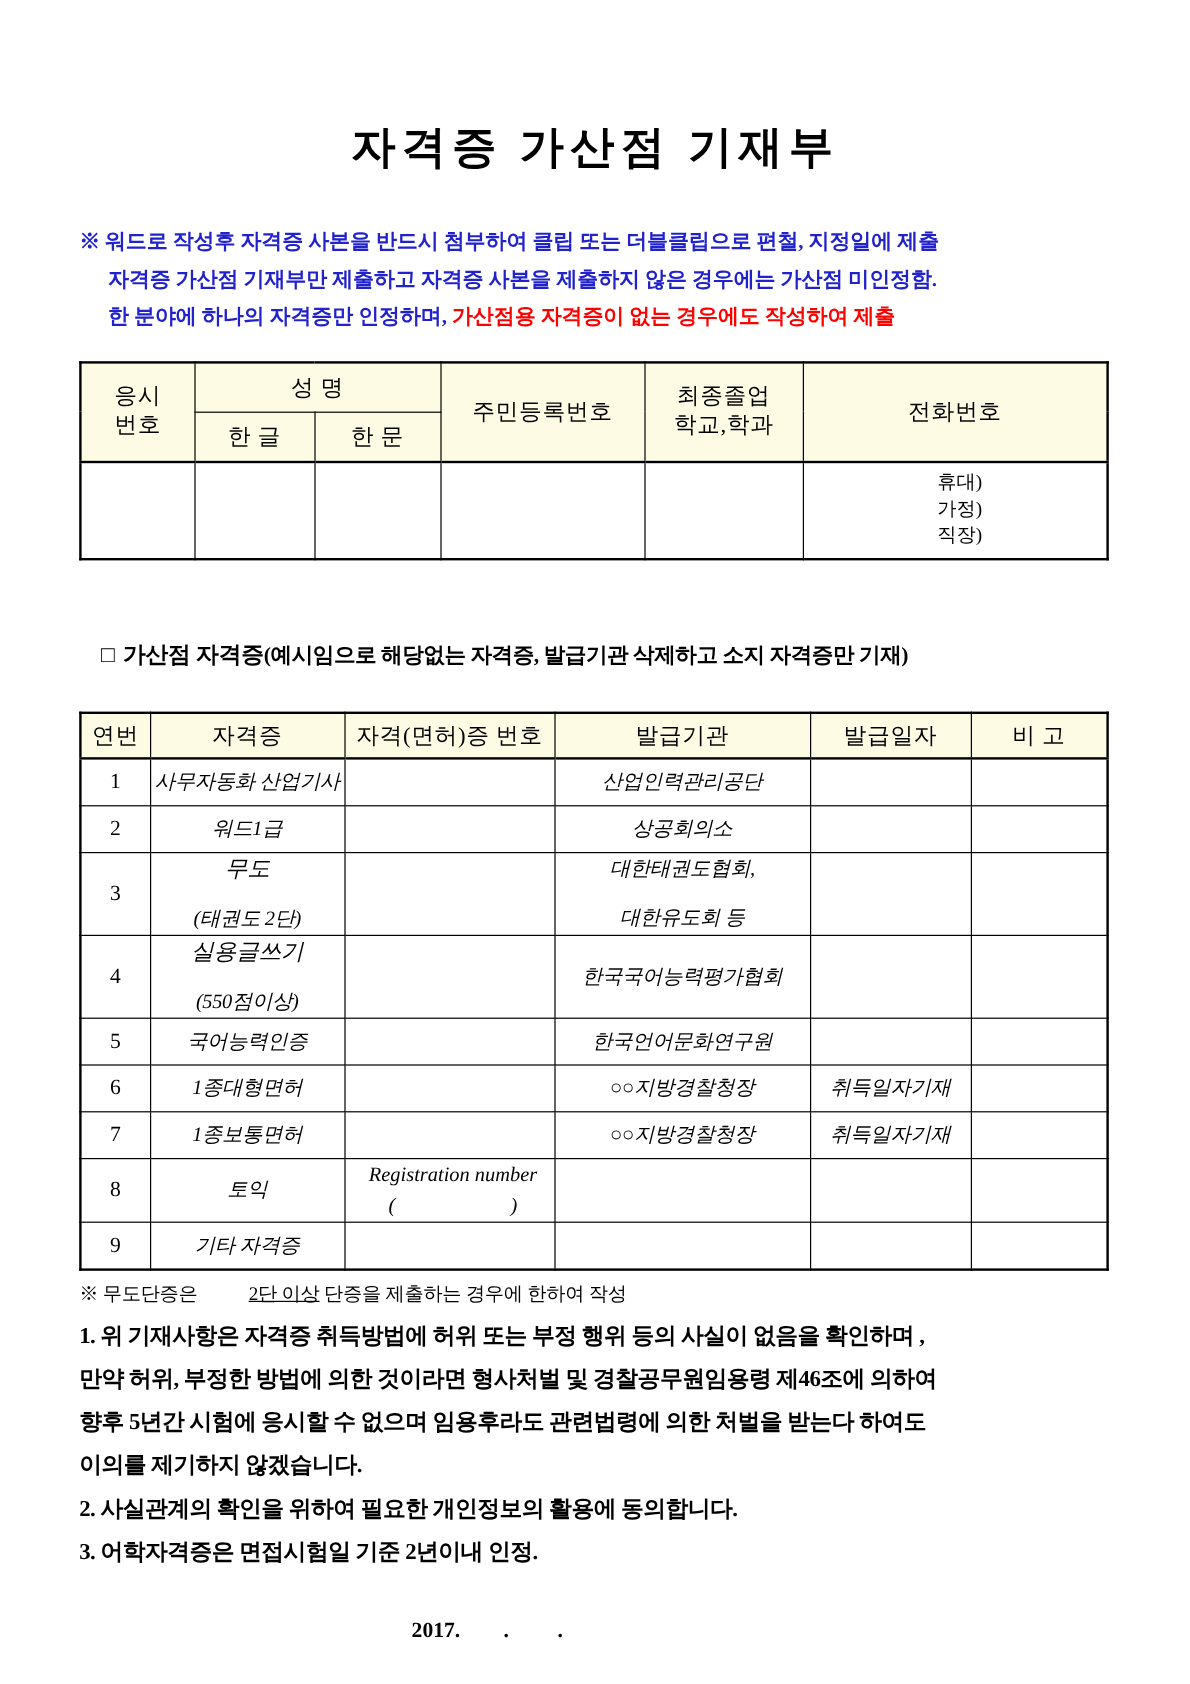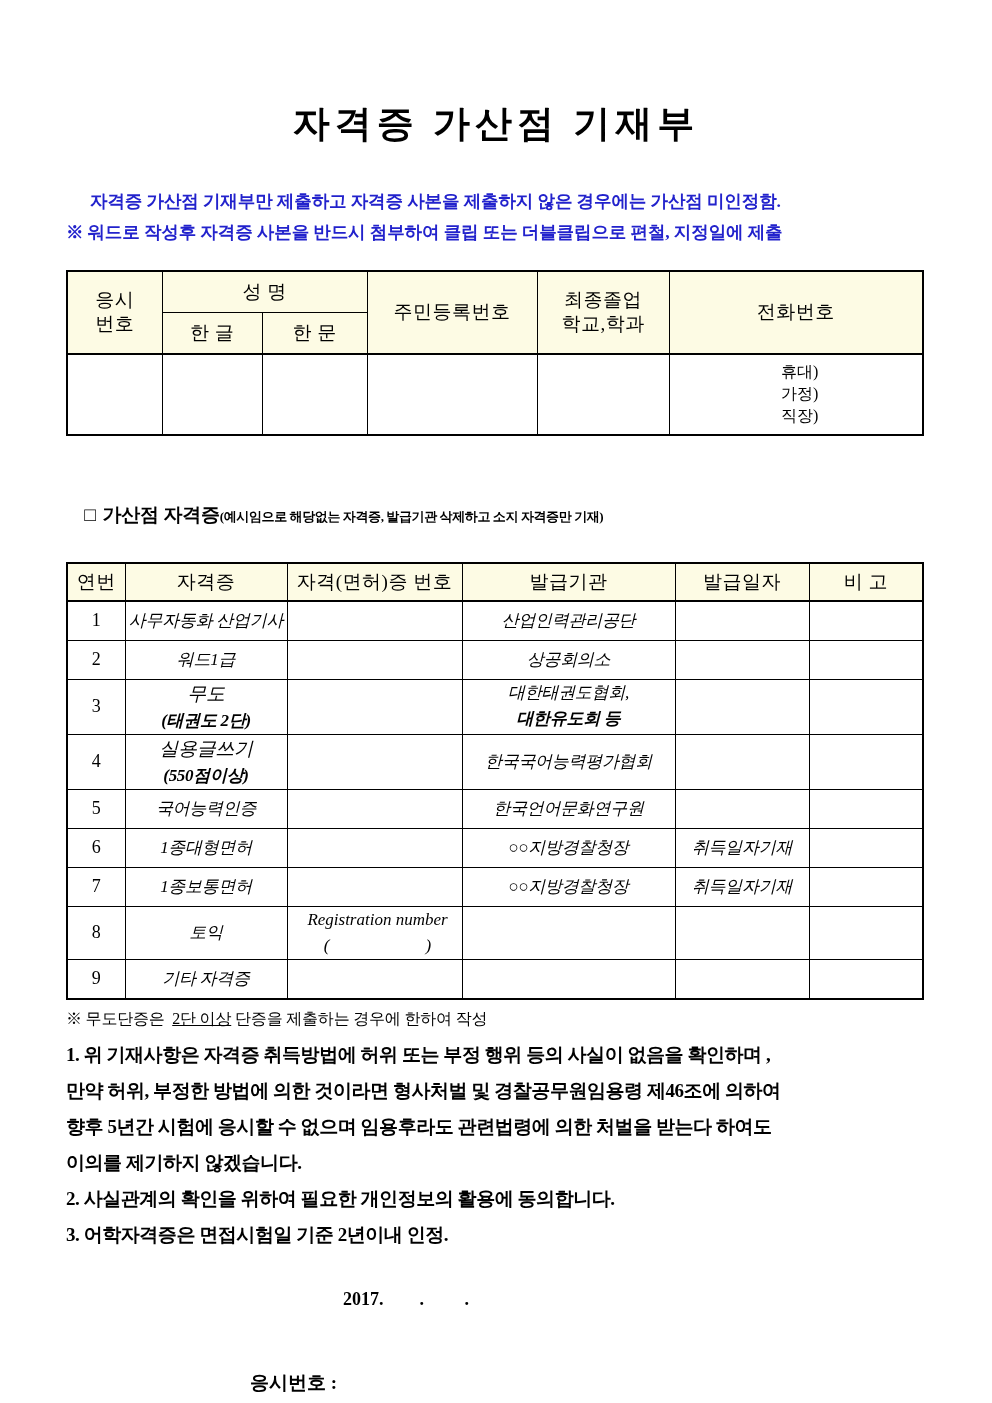--- a/index.html
+++ b/index.html
@@ -95,60 +95,60 @@
     font-weight: bold;
     white-space: pre;
     letter-spacing: -0.2px;
   }
   .section-head .chk {
     font-size: 19px;
     font-weight: normal;
     margin-right: 7px;
   }
   .section-head .sub {
-    font-size: 13px;
+    font-size: 18px;
     letter-spacing: -0.4px;
   }
 
   
   .tbl2-wrap { margin-top: 12px; }
   #cert-table .hdr { height: 36px; }
   #cert-table td.cell { height: 38px; font-size: 17px; }
   #cert-table td.seq { font-family: "Liberation Serif", serif; font-size: 18px; }
   .ital {
     font-style: italic;
     font-size: 19px;
     letter-spacing: -0.3px;
   }
   .ital-sm {
     font-style: italic;
     font-size: 17px;
     letter-spacing: -0.3px;
   }
   .stack { line-height: 1.45; }
-  .stack .l2 { margin-top: 1px; font-weight: bold; }
+  .stack .l2 { margin-top: 16px; }
   .reg-cell {
     text-align: left;
     padding-left: 6px !important;
     font-family: "Liberation Serif", "DejaVu Serif", serif;
     font-style: italic;
     font-size: 15px;
     line-height: 1.5;
   }
   .reg-cell .paren { letter-spacing: 0; }
   .paren-gap { display:inline-block; width: 96px; }
 
   
   .footnote {
     margin-top: 9px;
     font-size: 16px;
     white-space: pre;
     letter-spacing: -0.2px;
   }
-  .footnote .ul { text-decoration: underline; }
+  .footnote .ul { text-decoration: underline; margin-left: 35px; }
   .clauses {
     margin-top: 7px;
     font-size: 19px;
     font-weight: bold;
     line-height: 36px;
     letter-spacing: -0.45px;
   }
   .clause-line { white-space: pre-wrap; }
 
   
@@ -171,22 +171,23 @@
   .sign-row .s1 { position: absolute; left: 184px; }
 </style>
 </head>
 <body>
 
 <div class="page">
 
   <h1 class="doc-title">자격증 가산점 기재부</h1>
 
   <div class="notice">
+    <div class="notice-line"><span class="notice-mark">※</span><span>워드로 작성후 자격증 사본을 반드시 첨부하여 클립 또는 더블클립으로 편철, 지정일에 제출</span></div>
     <div class="notice-line indent">자격증 가산점 기재부만 제출하고 자격증 사본을 제출하지 않은 경우에는 가산점 미인정함.</div>
-    <div class="notice-line"><span class="notice-mark">※</span><span>워드로 작성후 자격증 사본을 반드시 첨부하여 클립 또는 더블클립으로 편철, 지정일에 제출</span></div>
+    <div class="notice-line indent"><span>한 분야에 하나의 자격증만 인정하며, </span><span class="red">가산점용 자격증이 없는 경우에도 작성하여 제출</span></div>
   </div>
 
   <div class="tbl1-wrap">
     <table class="formtable" id="applicant-table">
       <colgroup>
         <col style="width:95px">
           <col style="width:100px">
           <col style="width:105px">
         <col style="width:170px">
           <col style="width:132px">

